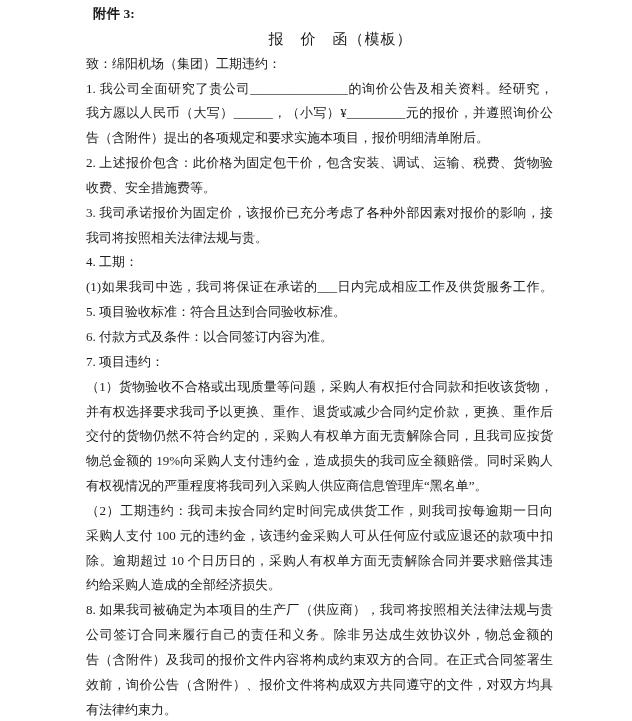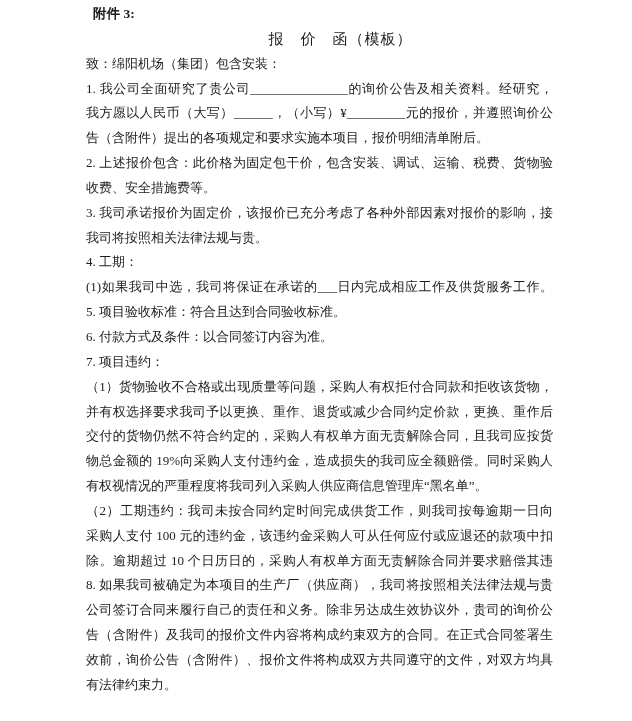--- a/index.html
+++ b/index.html
@@ -47,21 +47,21 @@
     letter-spacing: 1px;
   }
 </style>
 </head>
 <body>
 
 <div class="page">
   <div class="content">
     <div class="line attachment-label">附件 3:</div>
     <div class="line doc-title">报　价　函（模板）</div>
-    <div class="line">致：绵阳机场（集团）包含安装：</div>
+    <div class="line">致：绵阳机场（集团）工期违约：</div>
     <div>
         <div class="line j">1. 我公司全面研究了贵公司_______________的询价公告及相关资料。经研究，</div>
         <div class="line j">我方愿以人民币（大写）______，（小写）¥_________元的报价，并遵照询价公</div>
         <div class="line">告（含附件）提出的各项规定和要求实施本项目，报价明细清单附后。</div>
         <div class="line j">2. 上述报价包含：此价格为固定包干价，包含安装、调试、运输、税费、货物验</div>
         <div class="line">收费、安全措施费等。</div>
         <div class="line j">3. 我司承诺报价为固定价，该报价已充分考虑了各种外部因素对报价的影响，接</div>
         <div class="line">我司将按照相关法律法规与贵。</div>
         <div class="line">4. 工期：</div>
         <div class="line j">(1)如果我司中选，我司将保证在承诺的___日内完成相应工作及供货服务工作。</div>
@@ -69,20 +69,21 @@
         <div class="line">6. 付款方式及条件：以合同签订内容为准。</div>
         <div class="line">7. 项目违约：</div>
         <div class="line j">（1）货物验收不合格或出现质量等问题，采购人有权拒付合同款和拒收该货物，</div>
         <div class="line j">并有权选择要求我司予以更换、重作、退货或减少合同约定价款，更换、重作后</div>
         <div class="line j">交付的货物仍然不符合约定的，采购人有权单方面无责解除合同，且我司应按货</div>
         <div class="line j">物总金额的 19%向采购人支付违约金，造成损失的我司应全额赔偿。同时采购人</div>
         <div class="line">有权视情况的严重程度将我司列入采购人供应商信息管理库“黑名单”。</div>
         <div class="line j">（2）工期违约：我司未按合同约定时间完成供货工作，则我司按每逾期一日向</div>
         <div class="line j">采购人支付 100 元的违约金，该违约金采购人可从任何应付或应退还的款项中扣</div>
         <div class="line j">除。逾期超过 10 个日历日的，采购人有权单方面无责解除合同并要求赔偿其违</div>
+        <div class="line">约给采购人造成的全部经济损失。</div>
         <div class="line j">8. 如果我司被确定为本项目的生产厂（供应商），我司将按照相关法律法规与贵</div>
-        <div class="line j">公司签订合同来履行自己的责任和义务。除非另达成生效协议外，贵司的询价公</div>
+        <div class="line j">公司签订合同来履行自己的责任和义务。除非另达成生效协议外，物总金额的</div>
         <div class="line j">告（含附件）及我司的报价文件内容将构成约束双方的合同。在正式合同签署生</div>
         <div class="line j">效前，询价公告（含附件）、报价文件将构成双方共同遵守的文件，对双方均具</div>
         <div class="line">有法律约束力。</div>
       </div>
   </div>
 </div>
 
 </body></html>

